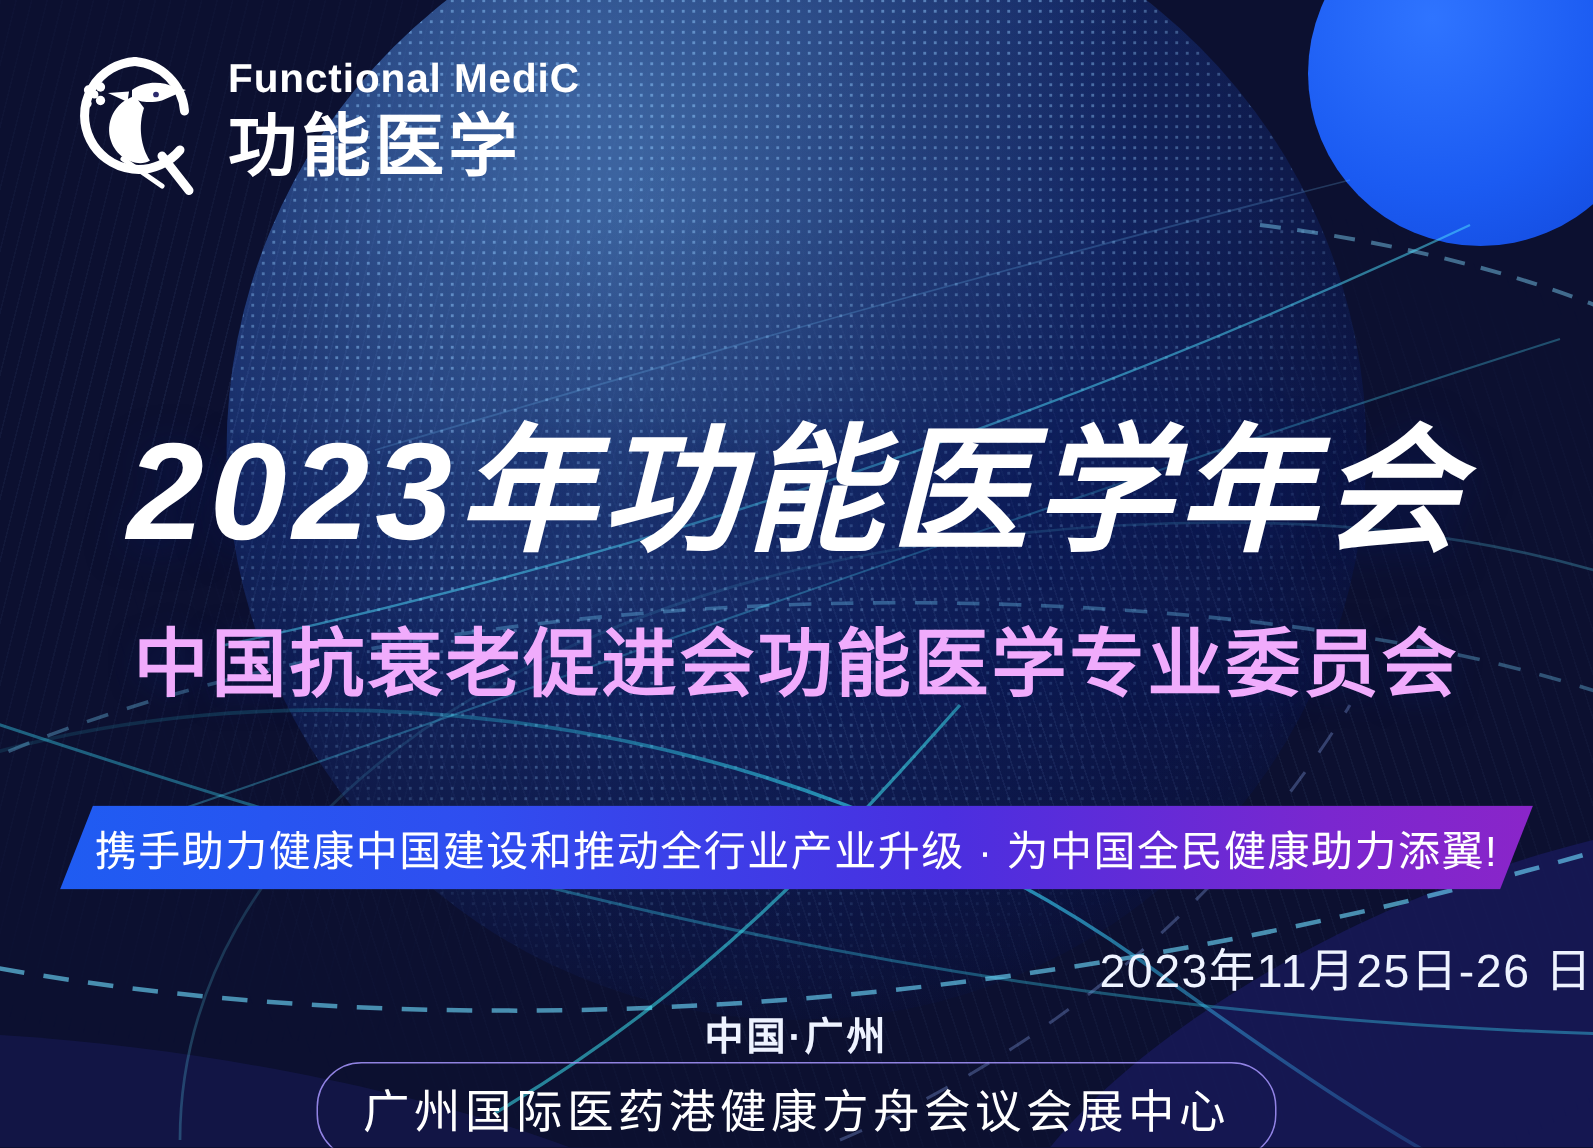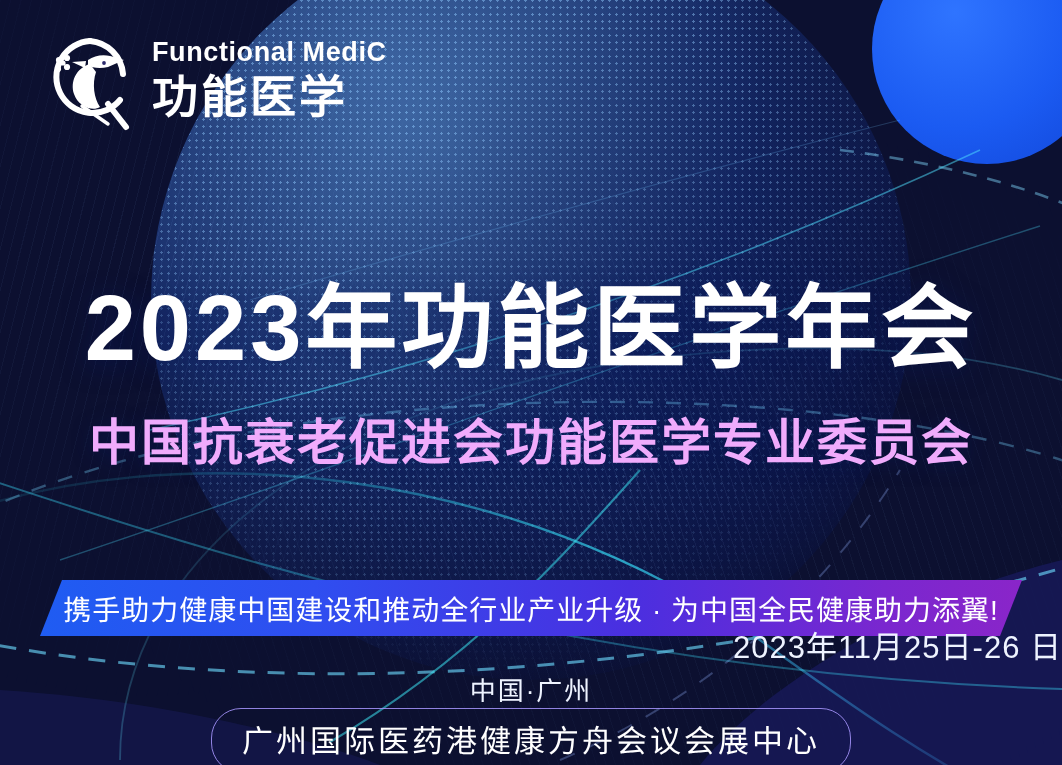--- a/index.html
+++ b/index.html
@@ -85,53 +85,54 @@
   
   .headline{
     position:absolute;left:0;right:0;top:282px;
     text-align:center;
     color:#ffffff;
     font-size:92px;font-weight:700;
     letter-spacing:4px;
     line-height:1;
     white-space:nowrap;
     text-shadow:0 4px 26px rgba(10,24,90,.55);
+    font-style:italic;
   }
   .subhead{
     position:absolute;left:0;right:0;top:418px;
     text-align:center;color:#f0abfc;
     font-size:50px;font-weight:700;letter-spacing:2px;
     line-height:1;white-space:nowrap;
     text-shadow:0 3px 18px rgba(10,24,90,.5);
   }
 
   
   .slogan-wrap{
-    position:absolute;left:40px;top:537px;width:982px;height:56px;margin-top:43px;
+    position:absolute;left:40px;top:537px;width:982px;height:56px;
   }
   .slogan-bar{
     position:absolute;inset:0;
     background:linear-gradient(90deg,#1f5cf2 0%,#2f4ef0 28%,#4a2fe0 60%,#7a27cf 86%,#8a25c9 100%);
     clip-path:polygon(22px 0, 100% 0, calc(100% - 22px) 100%, 0 100%);
   }
   .slogan-text{
     position:absolute;inset:0;
     display:flex;align-items:center;justify-content:center;
     color:#fff;font-size:28px;font-weight:500;letter-spacing:1px;
     white-space:nowrap;
   }
 
   
   .date{
     position:absolute;left:0;right:0;top:622px;text-align:right;
     color:#eef3ff;font-size:31px;letter-spacing:1px;white-space:nowrap;
   }
   .city{
     position:absolute;left:0;right:0;top:670px;text-align:center;
-    color:#eef3ff;font-size:26px;letter-spacing:2px;white-space:nowrap;
+    color:#eef3ff;font-size:26px;letter-spacing:2px;white-space:nowrap;font-weight:bold;
   }
   .venue-wrap{
     position:absolute;left:0;right:0;top:708px;
     display:flex;justify-content:center;
   }
   .venue{
     border:1.6px solid rgba(168,150,255,.85);
     border-radius:30px;
     padding:7px 30px 11px;
     color:#ffffff;font-size:31px;letter-spacing:3px;white-space:nowrap;

